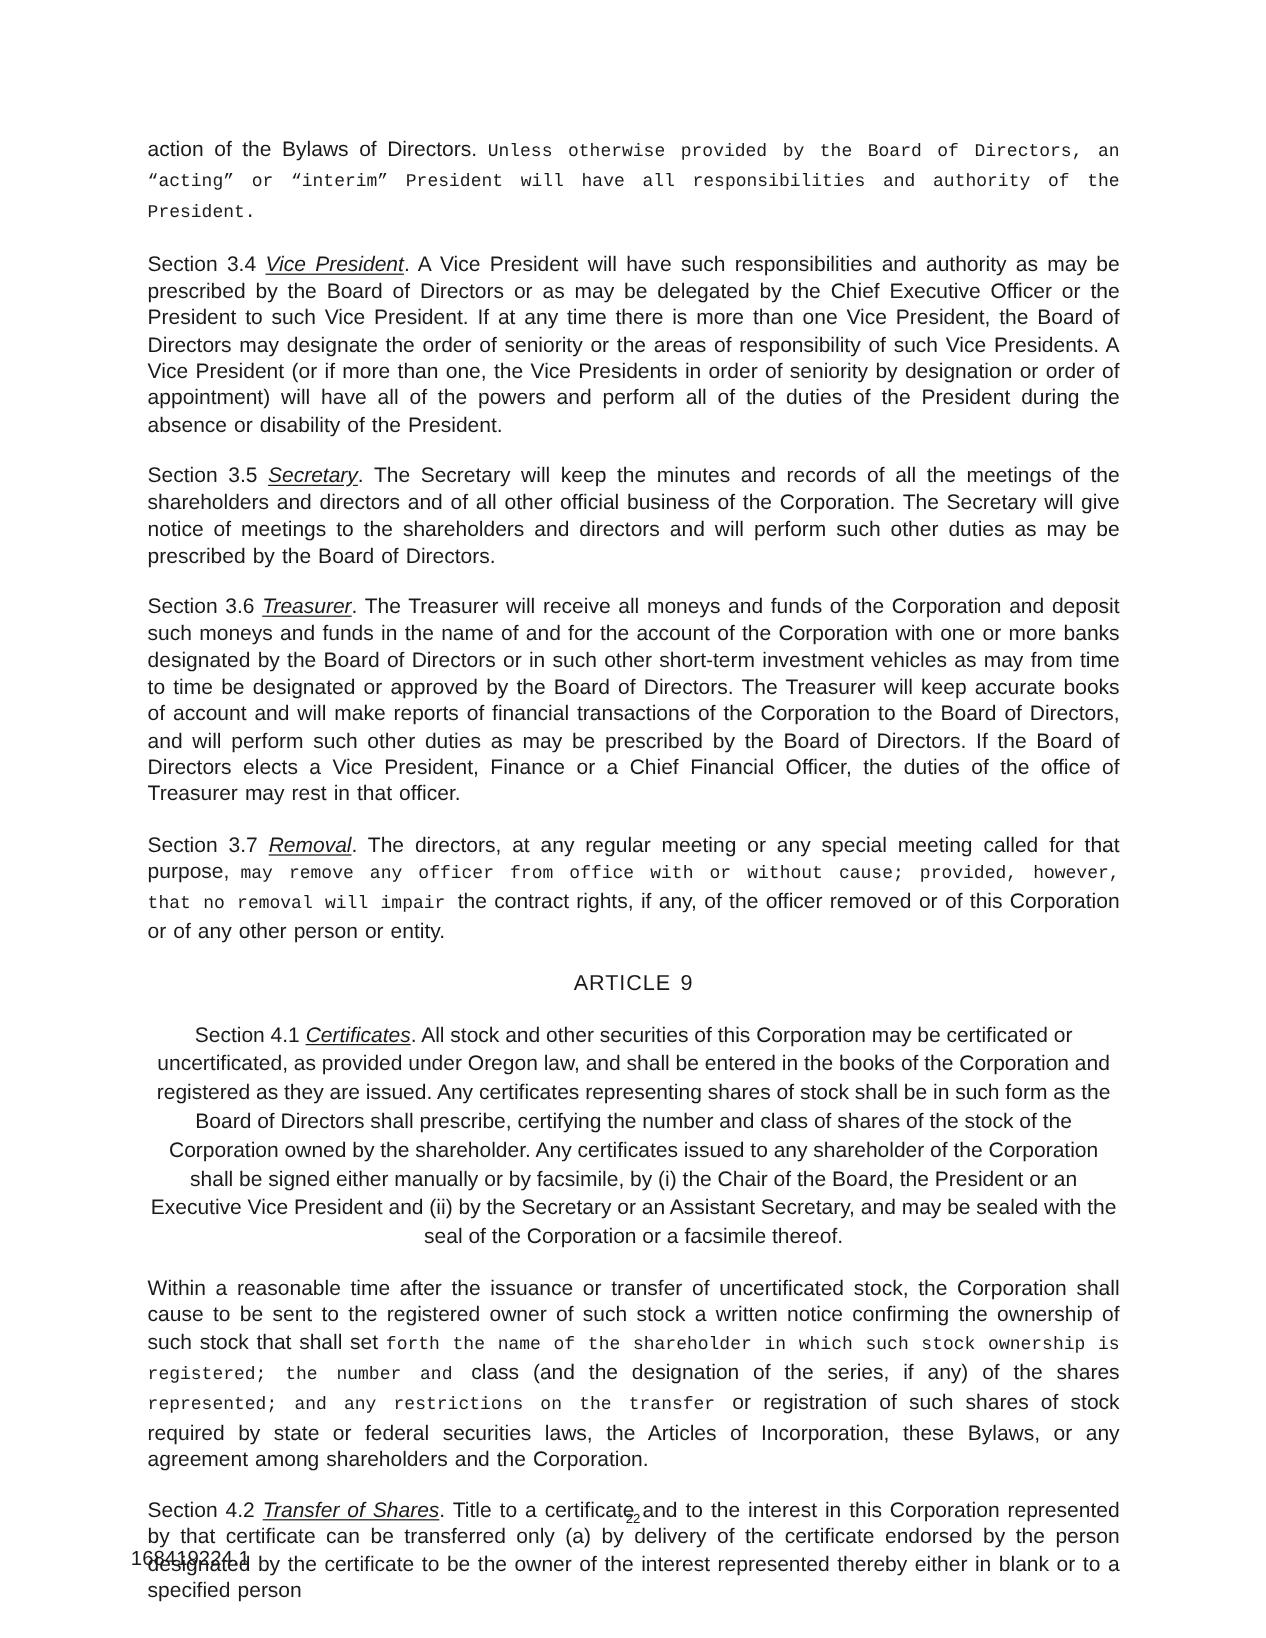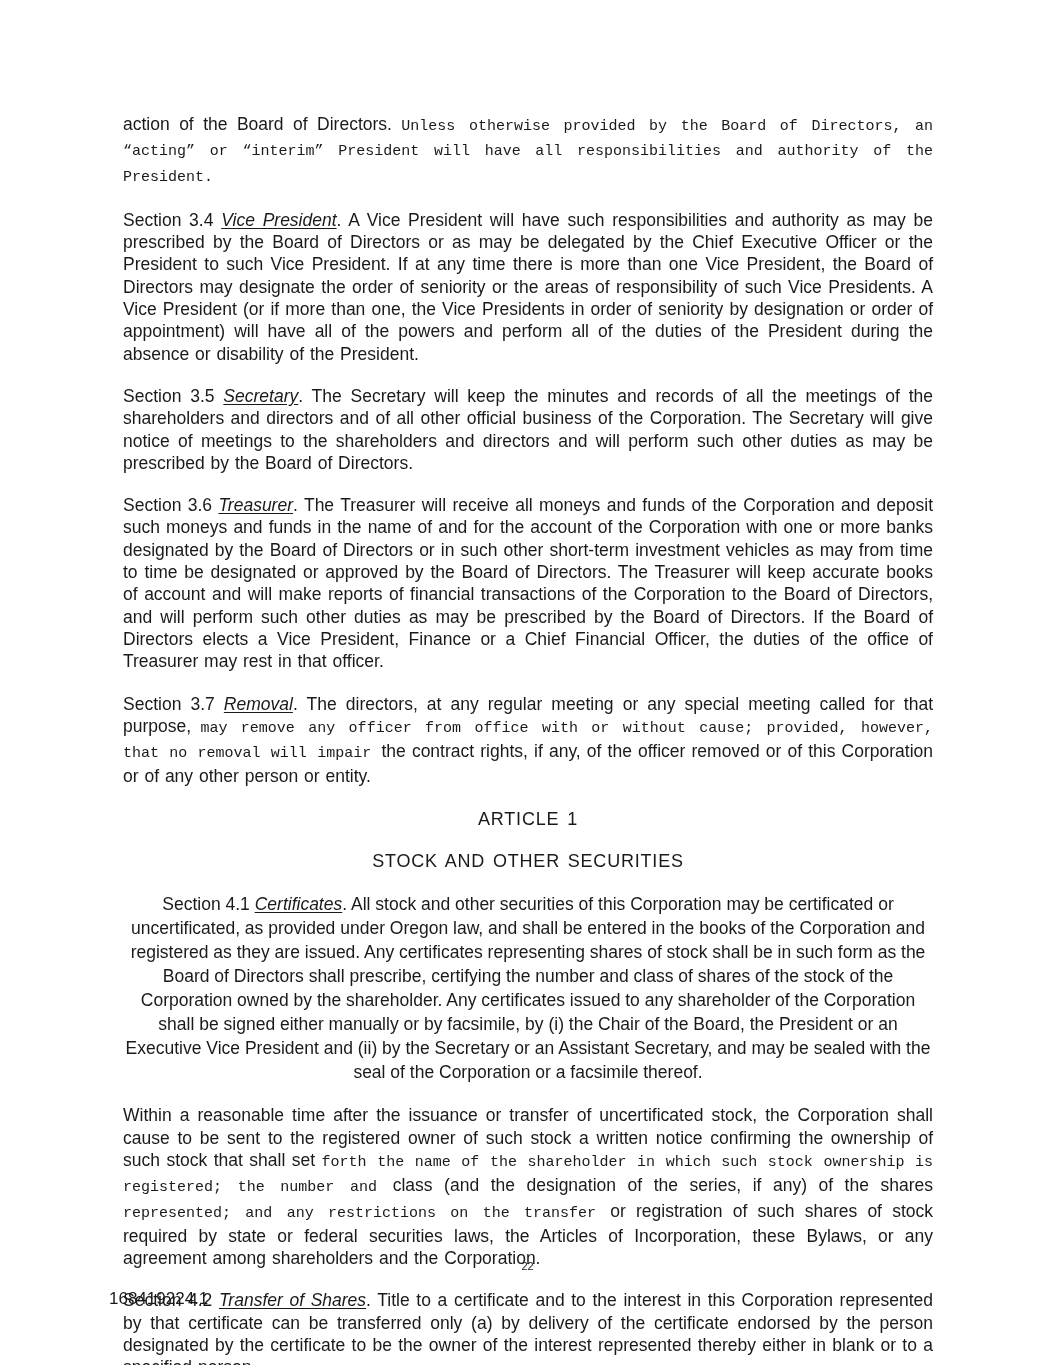--- a/index.html
+++ b/index.html
@@ -54,33 +54,32 @@
     left: 109px;
     font-size: 17px;
   }
 </style>
 </head>
 <body>
 
 <div class="page">
   <div class="content">
 
-    <p class="para"><span>action of the Board of Directors.  </span><span class="serif">Unless otherwise provided by the Board of Directors, an “acting” or “interim” President will have all responsibilities and authority of the President.</span></p>
+    <p class="para"><span>action of the Bylaws of Directors.  </span><span class="serif">Unless otherwise provided by the Board of Directors, an “acting” or “interim” President will have all responsibilities and authority of the President.</span></p>
 
     <p class="para"><span>Section 3.4 </span><span class="u">Vice President</span><span>.  A Vice President will have such responsibilities and authority as may be prescribed by the Board of Directors or as may be delegated by the Chief Executive Officer or the President to such Vice President.  If at any time there is more than one Vice President, the Board of Directors may designate the order of seniority or the areas of responsibility of such Vice Presidents.  A Vice President (or if more than one, the Vice Presidents in order of seniority by designation or order of appointment) will have all of the powers and perform all of the duties of the President during the absence or disability of the President.</span></p>
 
     <p class="para"><span>Section 3.5 </span><span class="u">Secretary</span><span>.  The Secretary will keep the minutes and records of all the meetings of the shareholders and directors and of all other official business of the Corporation.  The Secretary will give notice of meetings to the shareholders and directors and will perform such other duties as may be prescribed by the Board of Directors.</span></p>
 
     <p class="para"><span>Section 3.6 </span><span class="u">Treasurer</span><span>.  The Treasurer will receive all moneys and funds of the Corporation and deposit such moneys and funds in the name of and for the account of the Corporation with one or more banks designated by the Board of Directors or in such other short-term investment vehicles as may from time to time be designated or approved by the Board of Directors.  The Treasurer will keep accurate books of account and will make reports of financial transactions of the Corporation to the Board of Directors, and will perform such other duties as may be prescribed by the Board of Directors.  If the Board of Directors elects a Vice President, Finance or a Chief Financial Officer, the duties of the office of Treasurer may rest in that officer.</span></p>
 
     <p class="para"><span>Section 3.7 </span><span class="u">Removal</span><span>.  The directors, at any regular meeting or any special meeting called for that purpose, </span><span class="serif">may remove any officer from office with or without cause; provided, however, that no removal will impair </span><span>the contract rights, if any, of the officer removed or of this Corporation or of any other person or entity.</span></p>
 
-    <p class="heading">ARTICLE 1</p>
+    <p class="heading">ARTICLE 9</p>
 
-    <p class="heading">STOCK AND OTHER SECURITIES</p>
 
     <p class="para left-align"><span>Section 4.1 </span><span class="u">Certificates</span><span>.  All stock and other securities of this Corporation may be certificated or uncertificated, as provided under Oregon law, and shall be entered in the books of the Corporation and registered as they are issued.  Any certificates representing shares of stock shall be in such form as the Board of Directors shall prescribe, certifying the number and class of shares of the stock of the Corporation owned by the shareholder.  Any certificates issued to any shareholder of the Corporation shall be signed either manually or by facsimile, by (i) the Chair of the Board, the President or an Executive Vice President and (ii) by the Secretary or an Assistant Secretary, and may be sealed with the seal of the Corporation or a facsimile thereof.</span></p>
 
     <p class="para"><span>Within a reasonable time after the issuance or transfer of uncertificated stock, the Corporation shall cause to be sent to the registered owner of such stock a written notice confirming the ownership of such stock that shall set </span><span class="serif">forth the name of the shareholder in which such stock ownership is registered; the number and </span><span>class (and the designation of the series, if any) of the shares </span><span class="serif">represented; and any restrictions on the transfer </span><span>or registration of such shares of stock required by state or federal securities laws, the Articles of Incorporation, these Bylaws, or any agreement among shareholders and the Corporation.</span></p>
 
     <p class="para"><span>Section 4.2 </span><span class="u">Transfer of Shares</span><span>.  Title to a certificate and to the interest in this Corporation represented by that certificate can be transferred only (a) by delivery of the certificate endorsed by the person designated by the certificate to be the owner of the interest represented thereby either in blank or to a specified person</span></p>
 
   </div>
 
   <div class="page-number">22</div>

